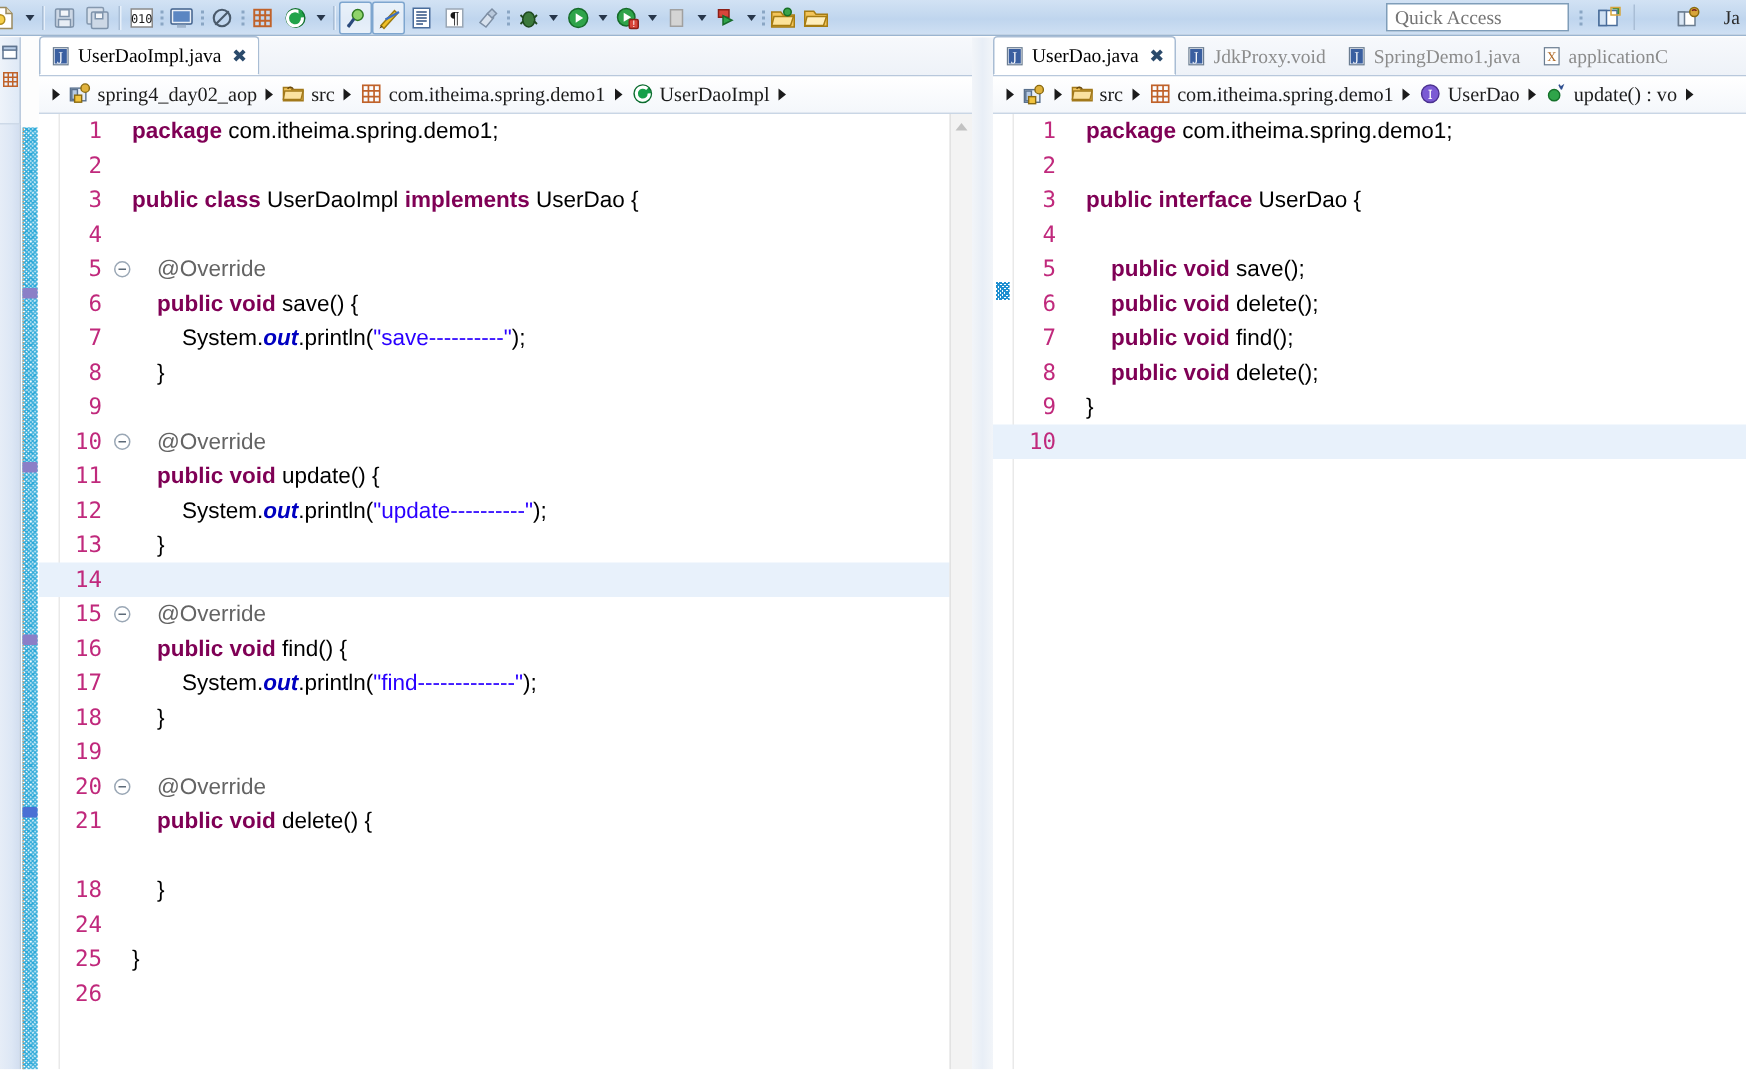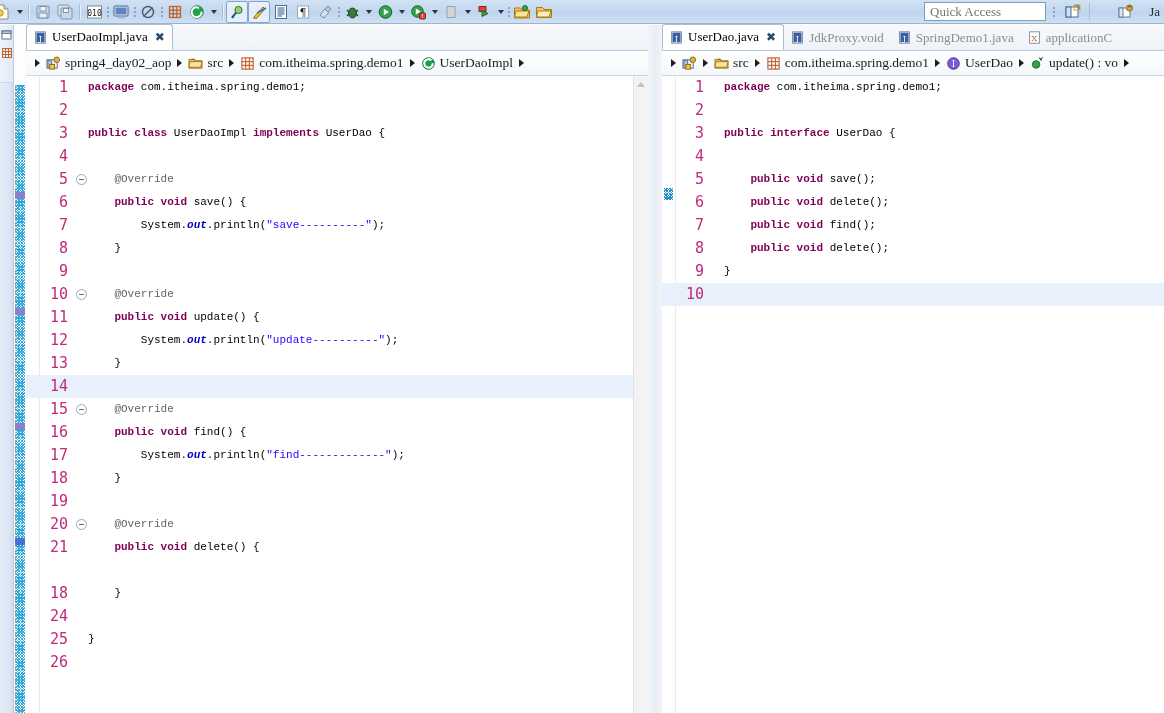--- a/index.html
+++ b/index.html
@@ -118,38 +118,38 @@
 
   
   .crumbbar {
     position:absolute; top:26px; left:0; width:100%; height:25px;
     background: linear-gradient(to bottom,#ffffff,#f4f7fb);
     border-bottom:1px solid #c9d6e5;
     display:flex; align-items:center; gap:3px; padding-left:6px;
     font-family:"Liberation Serif", serif; font-size:13.5px; color:#1c1c1c;
     overflow:hidden; white-space:nowrap;
   }
-  .crumb { display:flex; align-items:center; gap:4px; }
+  .crumb { display:flex; gap:4px; }
   .crumb-arrow { width:0;height:0; border-top:4px solid transparent; border-bottom:4px solid transparent;
                  border-left:5px solid #1b1b1b; margin:0 3px; }
   .crumb-ico { width:15px; height:15px; flex:0 0 15px; }
 
   
   .codewrap { position:absolute; top:51px; left:0; right:0; bottom:0; background:#fff; overflow:hidden; }
   .marker-col {
     position:absolute; left:0; top:0; width:14px; height:100%;
     background:#ffffff; border-right:1px solid #e9e9e9;
   }
   .gutter {
     position:absolute; left:0; top:0; width:100%; height:100%;
   }
   .code {
     position:absolute; top:0; left:0; right:0; bottom:0;
-    font-family:Liberation Mono, monospace;
-    font-size:11px; line-height:23px; white-space:pre;
+    font-family:Liberation Sans, sans-serif;
+    font-size:15px; line-height:23px; white-space:pre;
   }
   .ln {
     position:absolute; left:0; width:100%; height:23px;
     display:block;
   }
   .ln .num {
     position:absolute; width:42px; text-align:right;
     color:#c0297c; font-family:"DejaVu Sans Mono", monospace; font-size:15px;
     line-height:23px; font-weight:400;
   }

